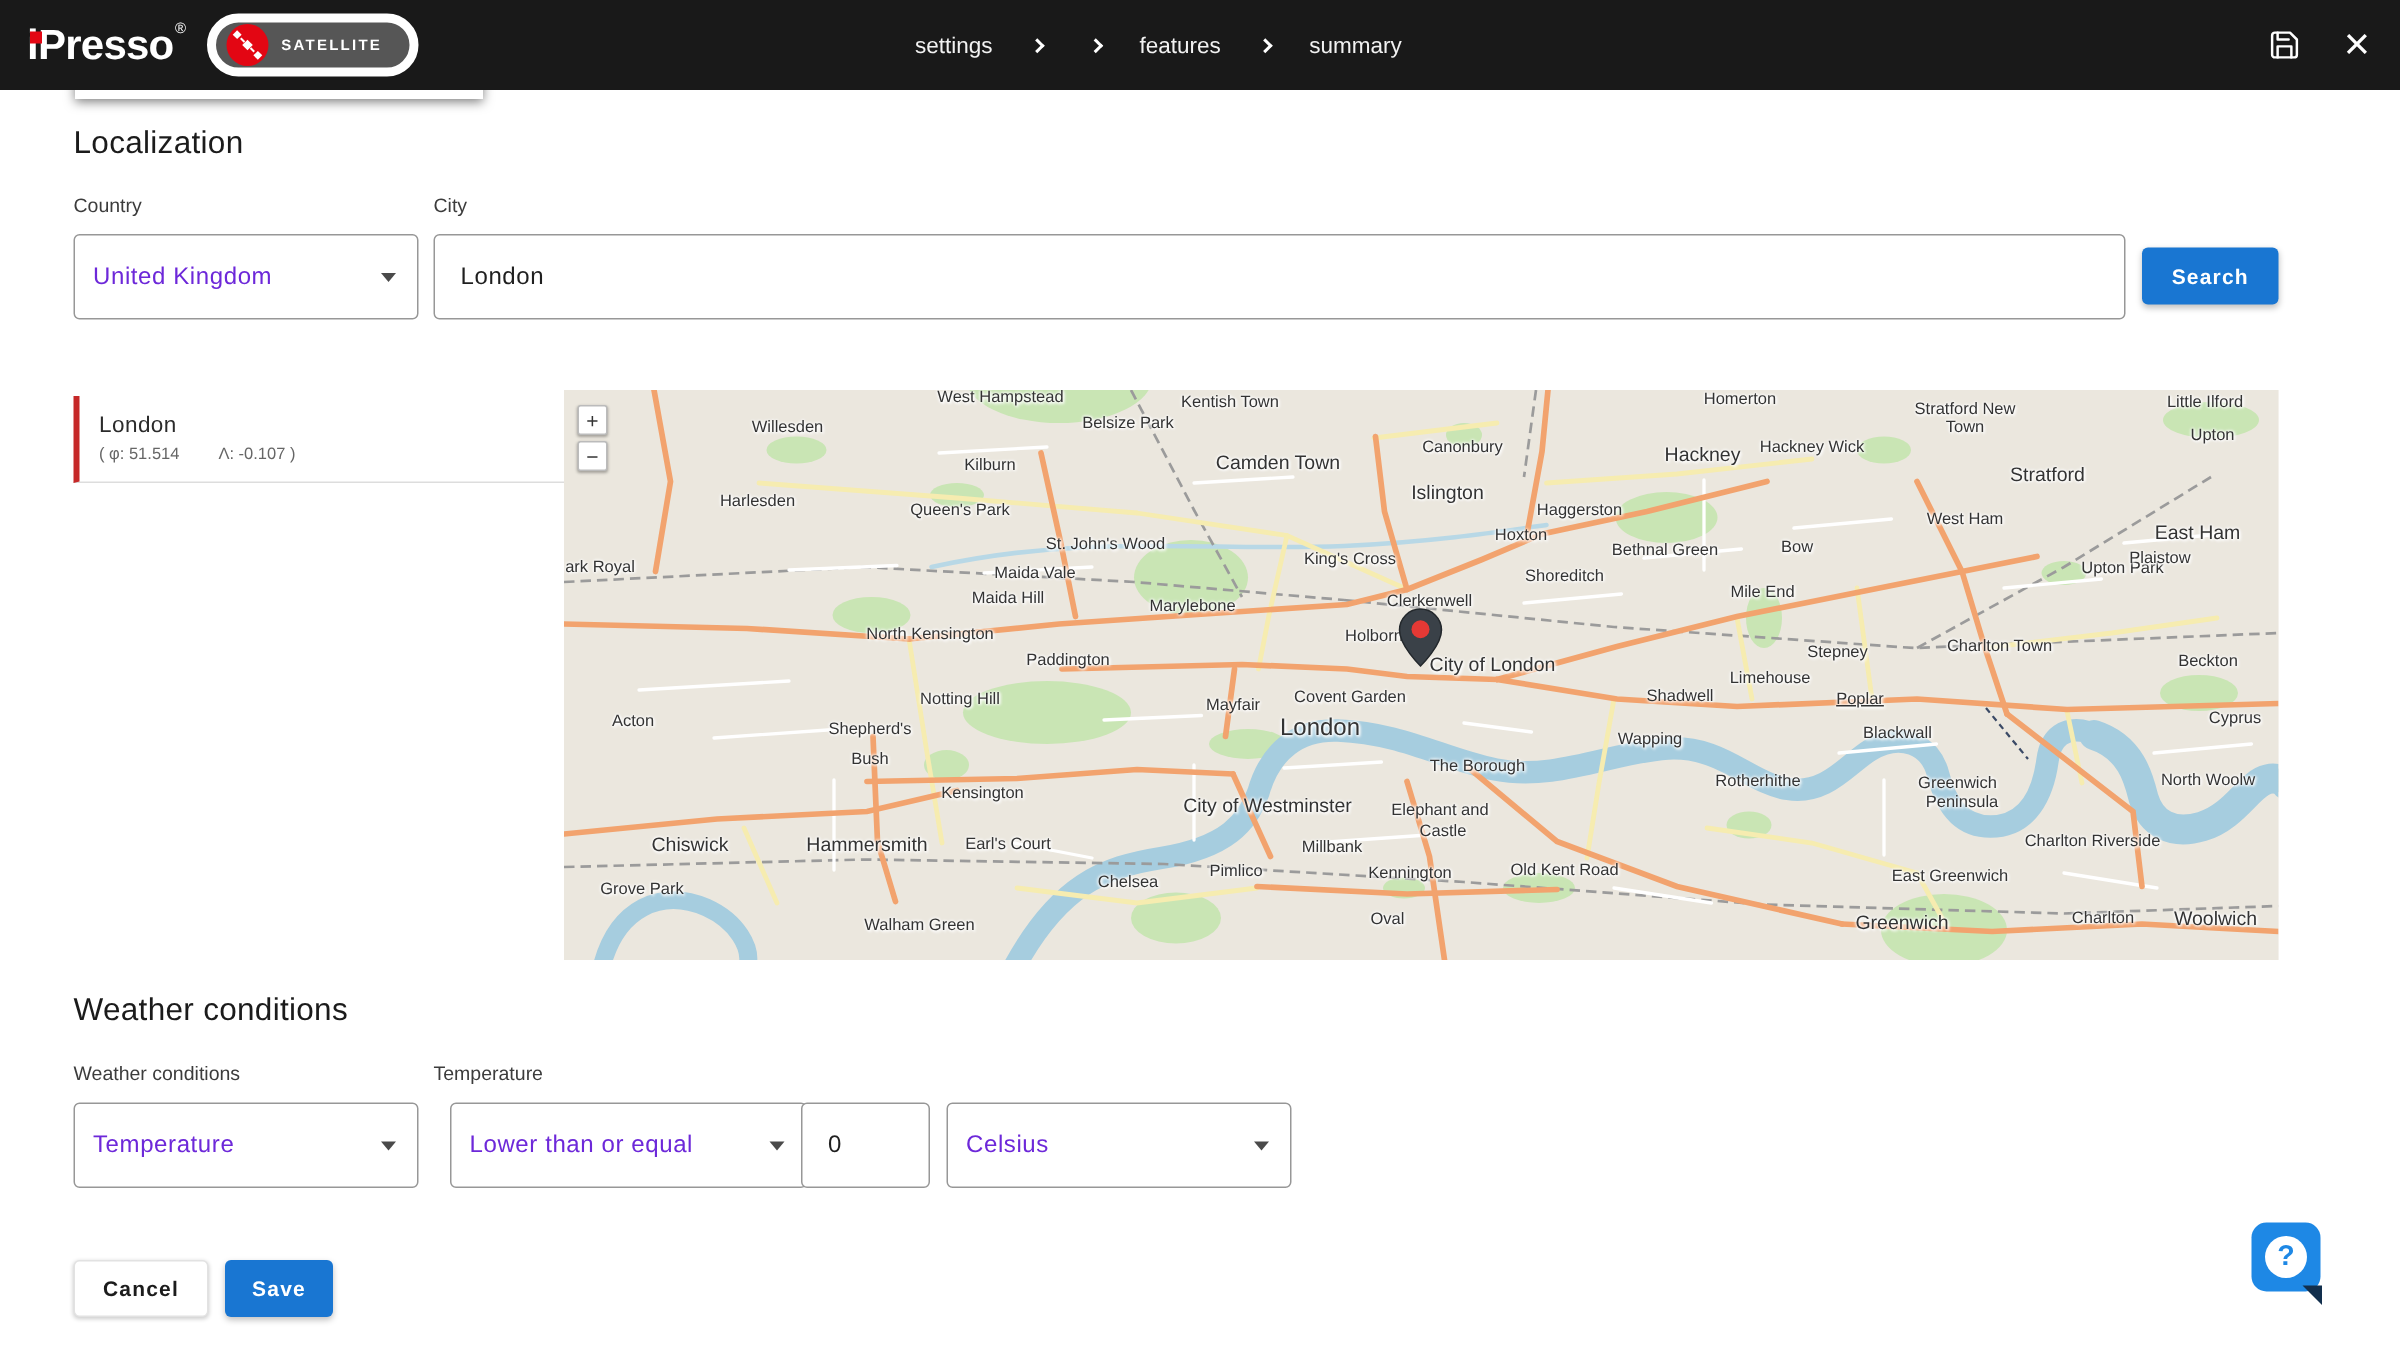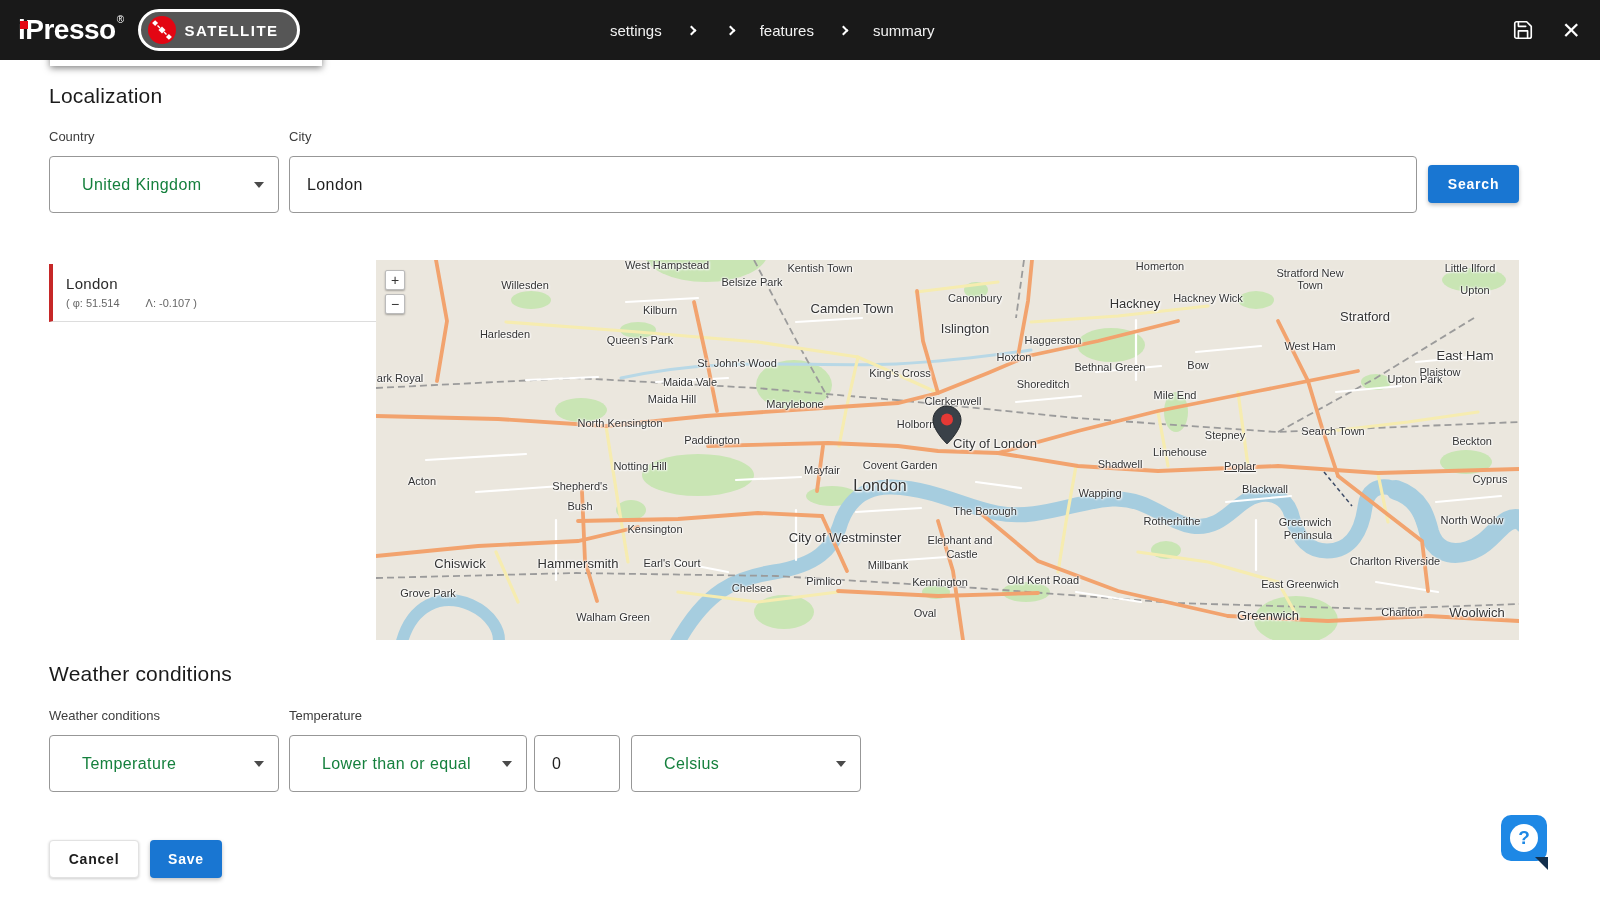--- a/index.html
+++ b/index.html
@@ -12,22 +12,22 @@
   
   header {
     position:absolute; left:0; top:0; width:1600px; height:60px;
     background:#191919; z-index:5; display:flex; align-items:center;
   }
   .logo { position:relative; margin-left:18px; color:#fff; font-size:28px; font-weight:bold; letter-spacing:-0.5px; }
   .logo .dot { position:absolute; left:2px; top:7px; width:8px; height:8px; background:#e30613; }
   .logo .reg { font-size:10px; vertical-align:top; font-weight:normal; margin-left:1px; }
   .sat-badge {
     margin-left:14px; height:42px; display:flex; align-items:center; gap:8px;
-    background:#565656; border:3px solid #ffffff; border-radius:22px; padding:0 18px 0 6px;
-    color:#fff; font-size:15px; font-weight:bold; letter-spacing:1.5px;
+    background:#565656; border:6px solid #ffffff; border-radius:22px; padding:0 18px 0 6px;
+    color:#fff; font-size:10px; font-weight:bold; letter-spacing:1.5px;
   }
   nav { position:absolute; left:600px; top:0; height:60px; display:flex; align-items:center; color:#f2f2f2; font-size:15px; }
   .nav-item { padding:16px 10px; height:60px; display:flex; align-items:center; cursor:pointer; }
   .nav-item.active { background:#464646; padding:0 30px; }
   .chev { width:7px; height:7px; border-top:2px solid #fff; border-right:2px solid #fff; transform:rotate(45deg); margin:0 16px; flex:none; }
   .header-actions { position:absolute; right:20px; top:0; height:60px; display:flex; align-items:center; gap:28px; }
   .icon-btn { background:none; border:none; padding:0; color:#fff; cursor:pointer; display:flex; align-items:center; }
   .close-glyph { font-size:30px; line-height:1; color:#fff; }
 
   
@@ -40,21 +40,21 @@
   
   .section-title { position:absolute; margin:0; font-size:21px; font-weight:normal; color:#1b1b1b; letter-spacing:0.2px; }
   #loc-title { left:49px; top:84px; }
   #weather-title { left:49px; top:662px; }
   .field-label { position:absolute; font-size:13px; color:#3c3c3c; }
 
   .select {
     position:absolute; height:57px; border:1px solid #979797; border-radius:4px;
     background:#fff; display:flex; align-items:center; cursor:pointer;
   }
-  .sel-text { margin-left:32px; font-size:16px; color:#15803d; letter-spacing:0.4px; }
+  .sel-text { margin-left:12px; font-size:16px; color:#6d28d9; letter-spacing:0.4px; }
   .caret { position:absolute; right:14px; width:0; height:0; border-left:5px solid transparent; border-right:5px solid transparent; border-top:6px solid #4a4a4a; }
 
   .text-input {
     position:absolute; height:57px; border:1px solid #979797; border-radius:4px;
     font-size:16px; padding:0 17px; color:#1f1f1f; letter-spacing:0.4px;
     font-family:"Liberation Sans", sans-serif; background:#fff;
   }
 
   .btn {
     position:absolute; border:none; border-radius:4px; cursor:pointer;
@@ -324,21 +324,21 @@
         <span class="mlabel" style="left: 667px; top: 124px; font-size: 11px;">Shoreditch</span>
         <span class="mlabel" style="left: 799px; top: 135px; font-size: 11px;">Mile End</span>
         <span class="mlabel" style="left: 296px; top: 139px; font-size: 11px;">Maida Hill</span>
         <span class="mlabel" style="left: 577px; top: 141px; font-size: 11px;">Clerkenwell</span>
         <span class="mlabel" style="left: 24px; top: 118px; font-size: 11px;">ark Royal</span>
         <span class="mlabel" style="left: 419px; top: 144px; font-size: 11px;">Marylebone</span>
         <span class="mlabel" style="left: 244px; top: 163px; font-size: 11px;">North Kensington</span>
         <span class="mlabel" style="left: 540px; top: 164px; font-size: 11px;">Holborn</span>
         <span class="mlabel" style="left: 619px; top: 183px; font-size: 13px;">City of London</span>
         <span class="mlabel" style="left: 849px; top: 175px; font-size: 11px;">Stepney</span>
-        <span class="mlabel" style="left: 957px; top: 171px; font-size: 11px;">Search Town</span>
+        <span class="mlabel" style="left: 957px; top: 171px; font-size: 11px;">Charlton Town</span>
         <span class="mlabel" style="left: 1096px; top: 181px; font-size: 11px;">Beckton</span>
         <span class="mlabel" style="left: 336px; top: 180px; font-size: 11px;">Paddington</span>
         <span class="mlabel" style="left: 804px; top: 192px; font-size: 11px;">Limehouse</span>
         <span class="mlabel" style="left: 264px; top: 206px; font-size: 11px;">Notting Hill</span>
         <span class="mlabel" style="left: 524px; top: 205px; font-size: 11px;">Covent Garden</span>
         <span class="mlabel" style="left: 744px; top: 204px; font-size: 11px;">Shadwell</span>
         <span class="mlabel" style="left: 864px; top: 206px; font-size: 11px; text-decoration: underline;">Poplar</span>
         <span class="mlabel" style="left: 1114px; top: 219px; font-size: 11px;">Cyprus</span>
         <span class="mlabel" style="left: 446px; top: 210px; font-size: 11px;">Mayfair</span>
         <span class="mlabel" style="left: 504px; top: 226px; font-size: 16px;">London</span>
@@ -389,21 +389,21 @@
 </div>
 
 <h1 class="section-title" id="weather-title">Weather conditions</h1>
 <span class="field-label" style="left:49px; top:708px;">Weather conditions</span>
 <span class="field-label" style="left:289px; top:708px;">Temperature</span>
 
 <div class="select" style="left:49px; top:735px; width:230px;">
   <span class="sel-text">Temperature</span>
   <span class="caret"></span>
 </div>
-<div class="select" style="left:289px; top:735px; width:238px;">
+<div class="select" style="left:300px; top:735px; width:238px;">
   <span class="sel-text">Lower than or equal</span>
   <span class="caret"></span>
 </div>
 <input class="text-input" style="left: 534px; top: 735px; width: 86px;" value="0">
 <div class="select" style="left:631px; top:735px; width:230px;">
   <span class="sel-text">Celsius</span>
   <span class="caret"></span>
 </div>
 
 <button class="btn btn-white" id="cancel-btn">Cancel</button>

